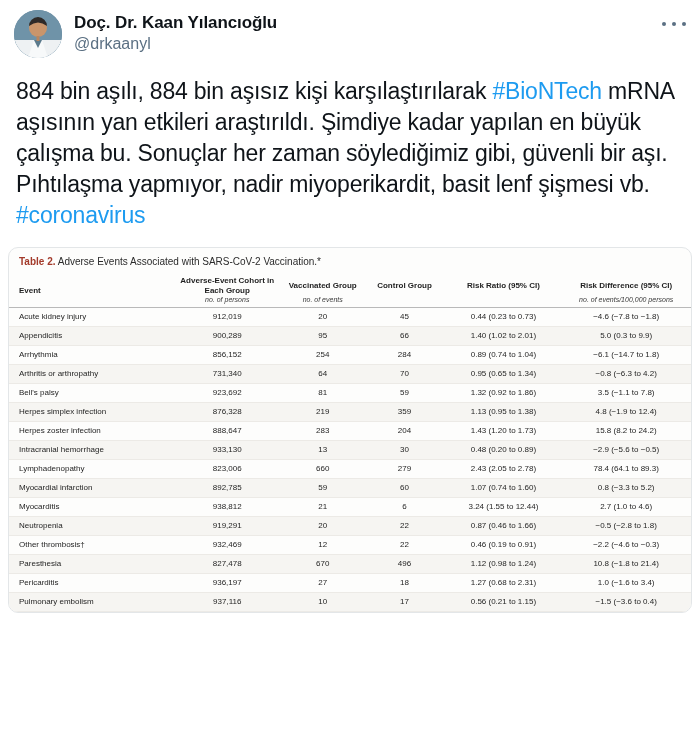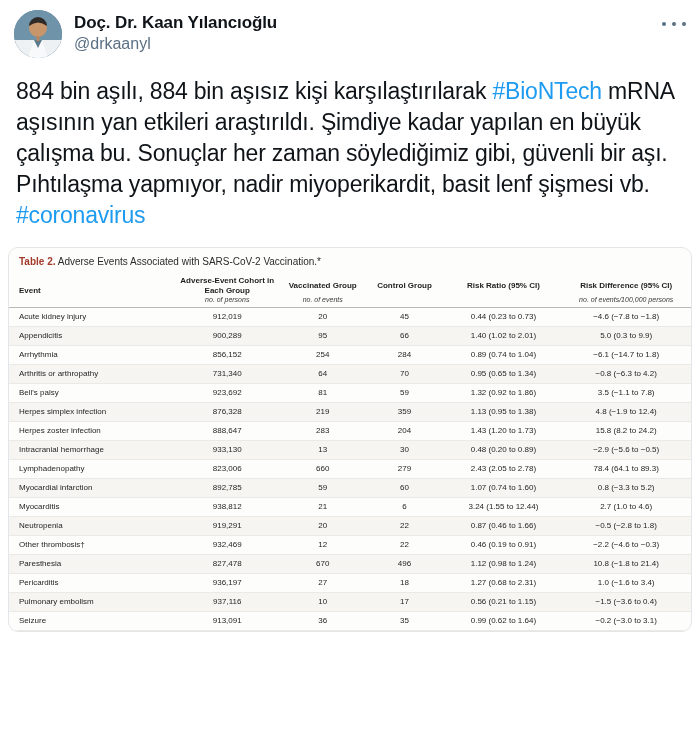--- a/index.html
+++ b/index.html
@@ -331,25 +331,17 @@
             <td>1.0 (−1.6 to 3.4)</td>
           </tr>
           <tr>
             <td class="evt">Pulmonary embolism</td>
             <td>937,116</td>
             <td>10</td>
             <td>17</td>
             <td>0.56 (0.21 to 1.15)</td>
             <td>−1.5 (−3.6 to 0.4)</td>
           </tr>
-          <tr>
-            <td class="evt">Seizure</td>
-            <td>913,091</td>
-            <td>36</td>
-            <td>35</td>
-            <td>0.99 (0.62 to 1.64)</td>
-            <td>−0.2 (−3.0 to 3.1)</td>
-          </tr>
         </tbody>
     </table>
   </div>
 
 </div>
 
 </body></html>

